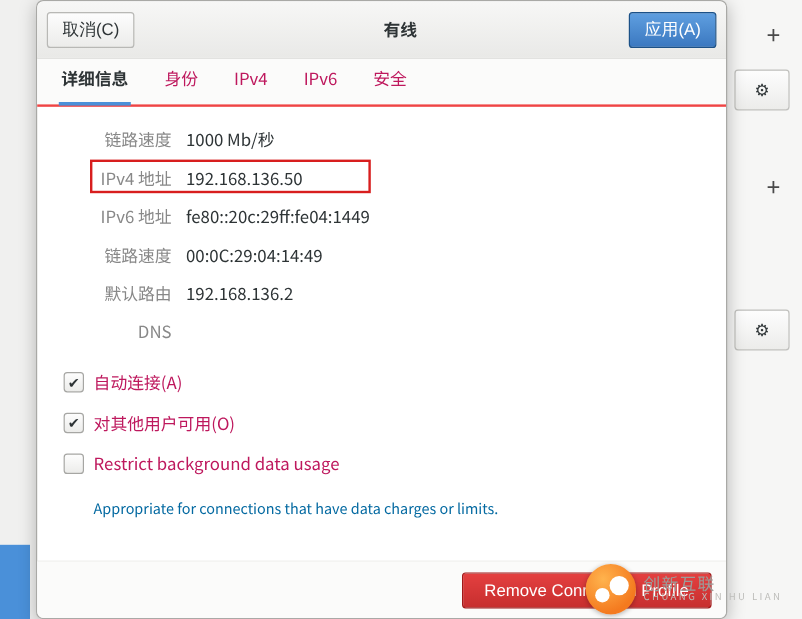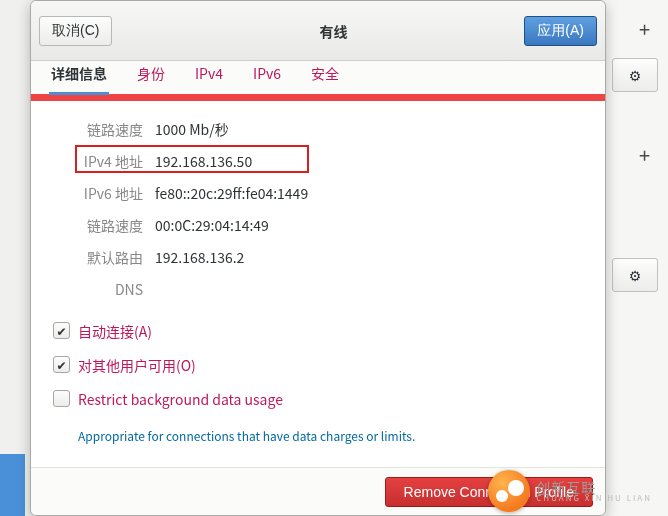--- a/index.html
+++ b/index.html
@@ -65,21 +65,21 @@
     height: 516px;
     background: #fff;
     border: 1px solid #a9a9a6;
     border-radius: 6px;
     box-shadow: 0 4px 14px rgba(0,0,0,0.25);
     display: flex;
     flex-direction: column;
   }
 
   .titlebar {
-    height: 60px;
+    height: 48px;
     background: linear-gradient(#f7f7f6,#e9e9e7);
     border-bottom: 1px solid #cfcfcc;
     border-radius: 6px 6px 0 0;
     display: flex;
     align-items: center;
     padding: 0 8px;
     position: relative;
   }
   .titlebar .title {
     position: absolute;
@@ -104,21 +104,21 @@
     border-color: #1c5187;
     background: linear-gradient(#5f9fe0,#3b78c0);
     color: #fff;
   }
   .spacer { flex: 1; }
 
   .tabs {
     display: flex;
     gap: 26px;
     padding: 0 18px;
-    border-bottom: 7px solid #ef4444;
+    border-bottom: 2px solid #ef4444;
     height: 40px;
     align-items: flex-end;
     background: #fbfbfa;
   }
   .tab {
     padding: 8px 2px 9px;
     color: #be185d;
     cursor: pointer;
     border-bottom: 3px solid transparent;
     margin-bottom: -1px;

